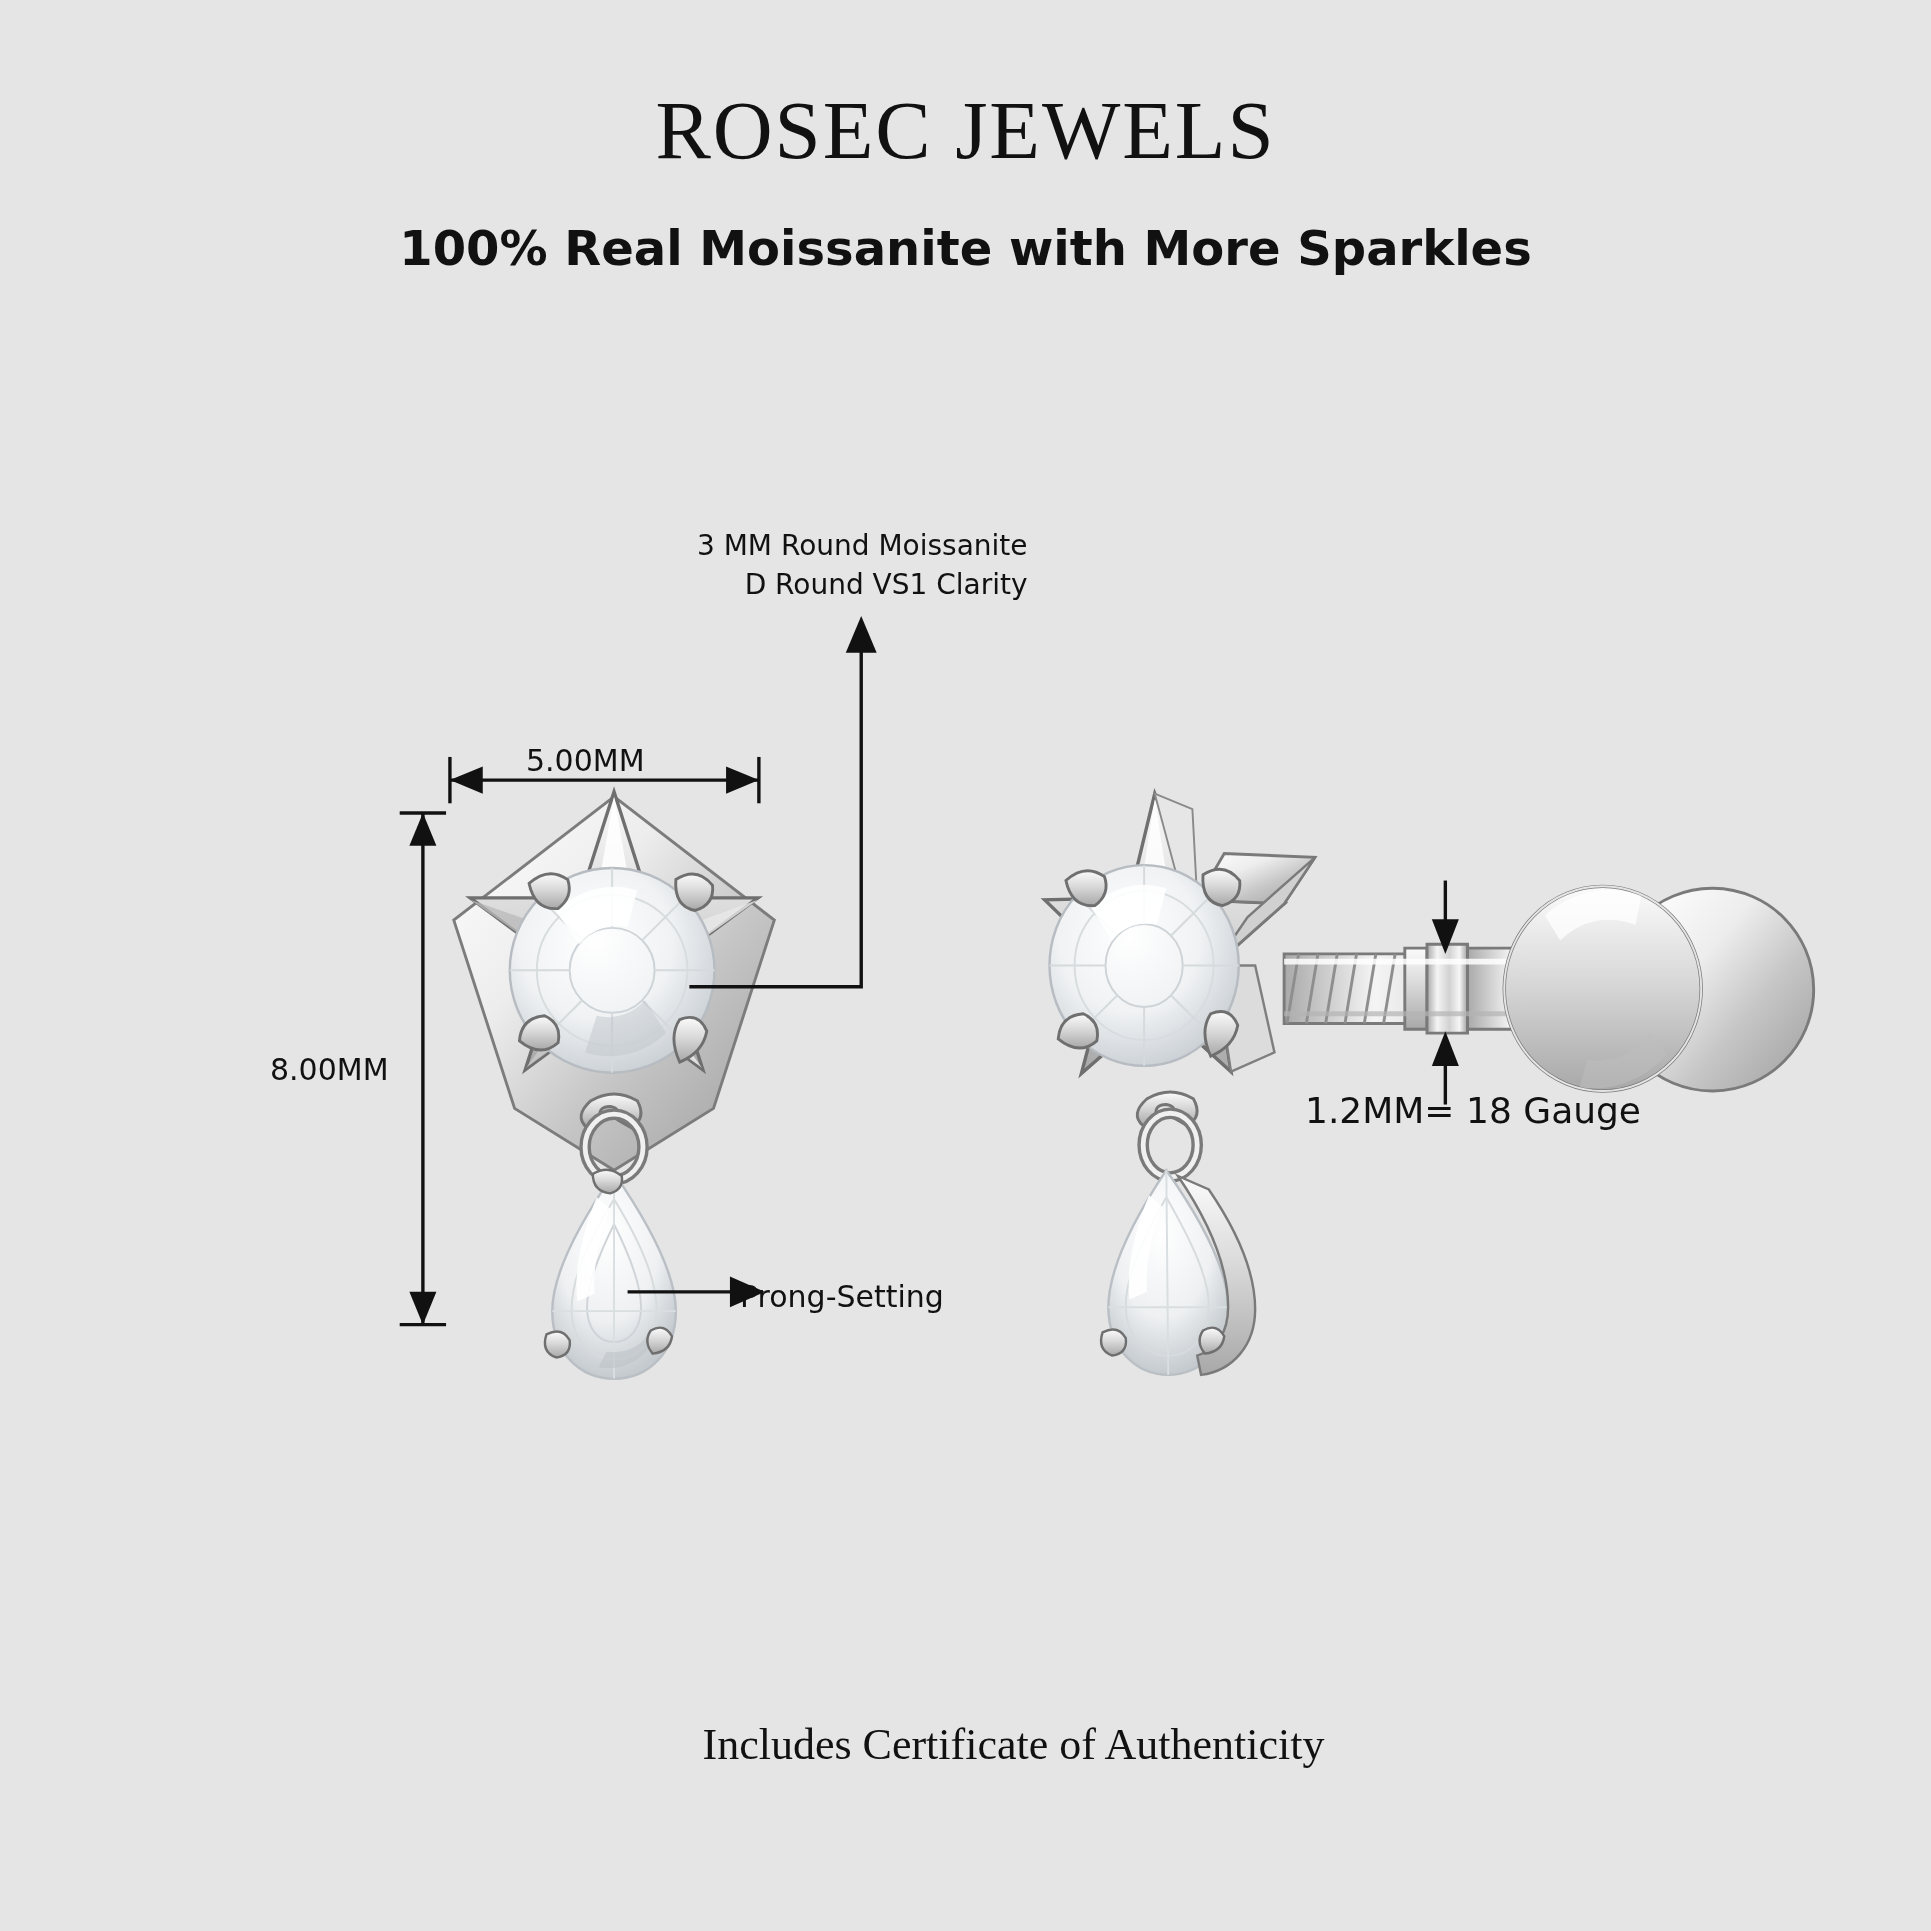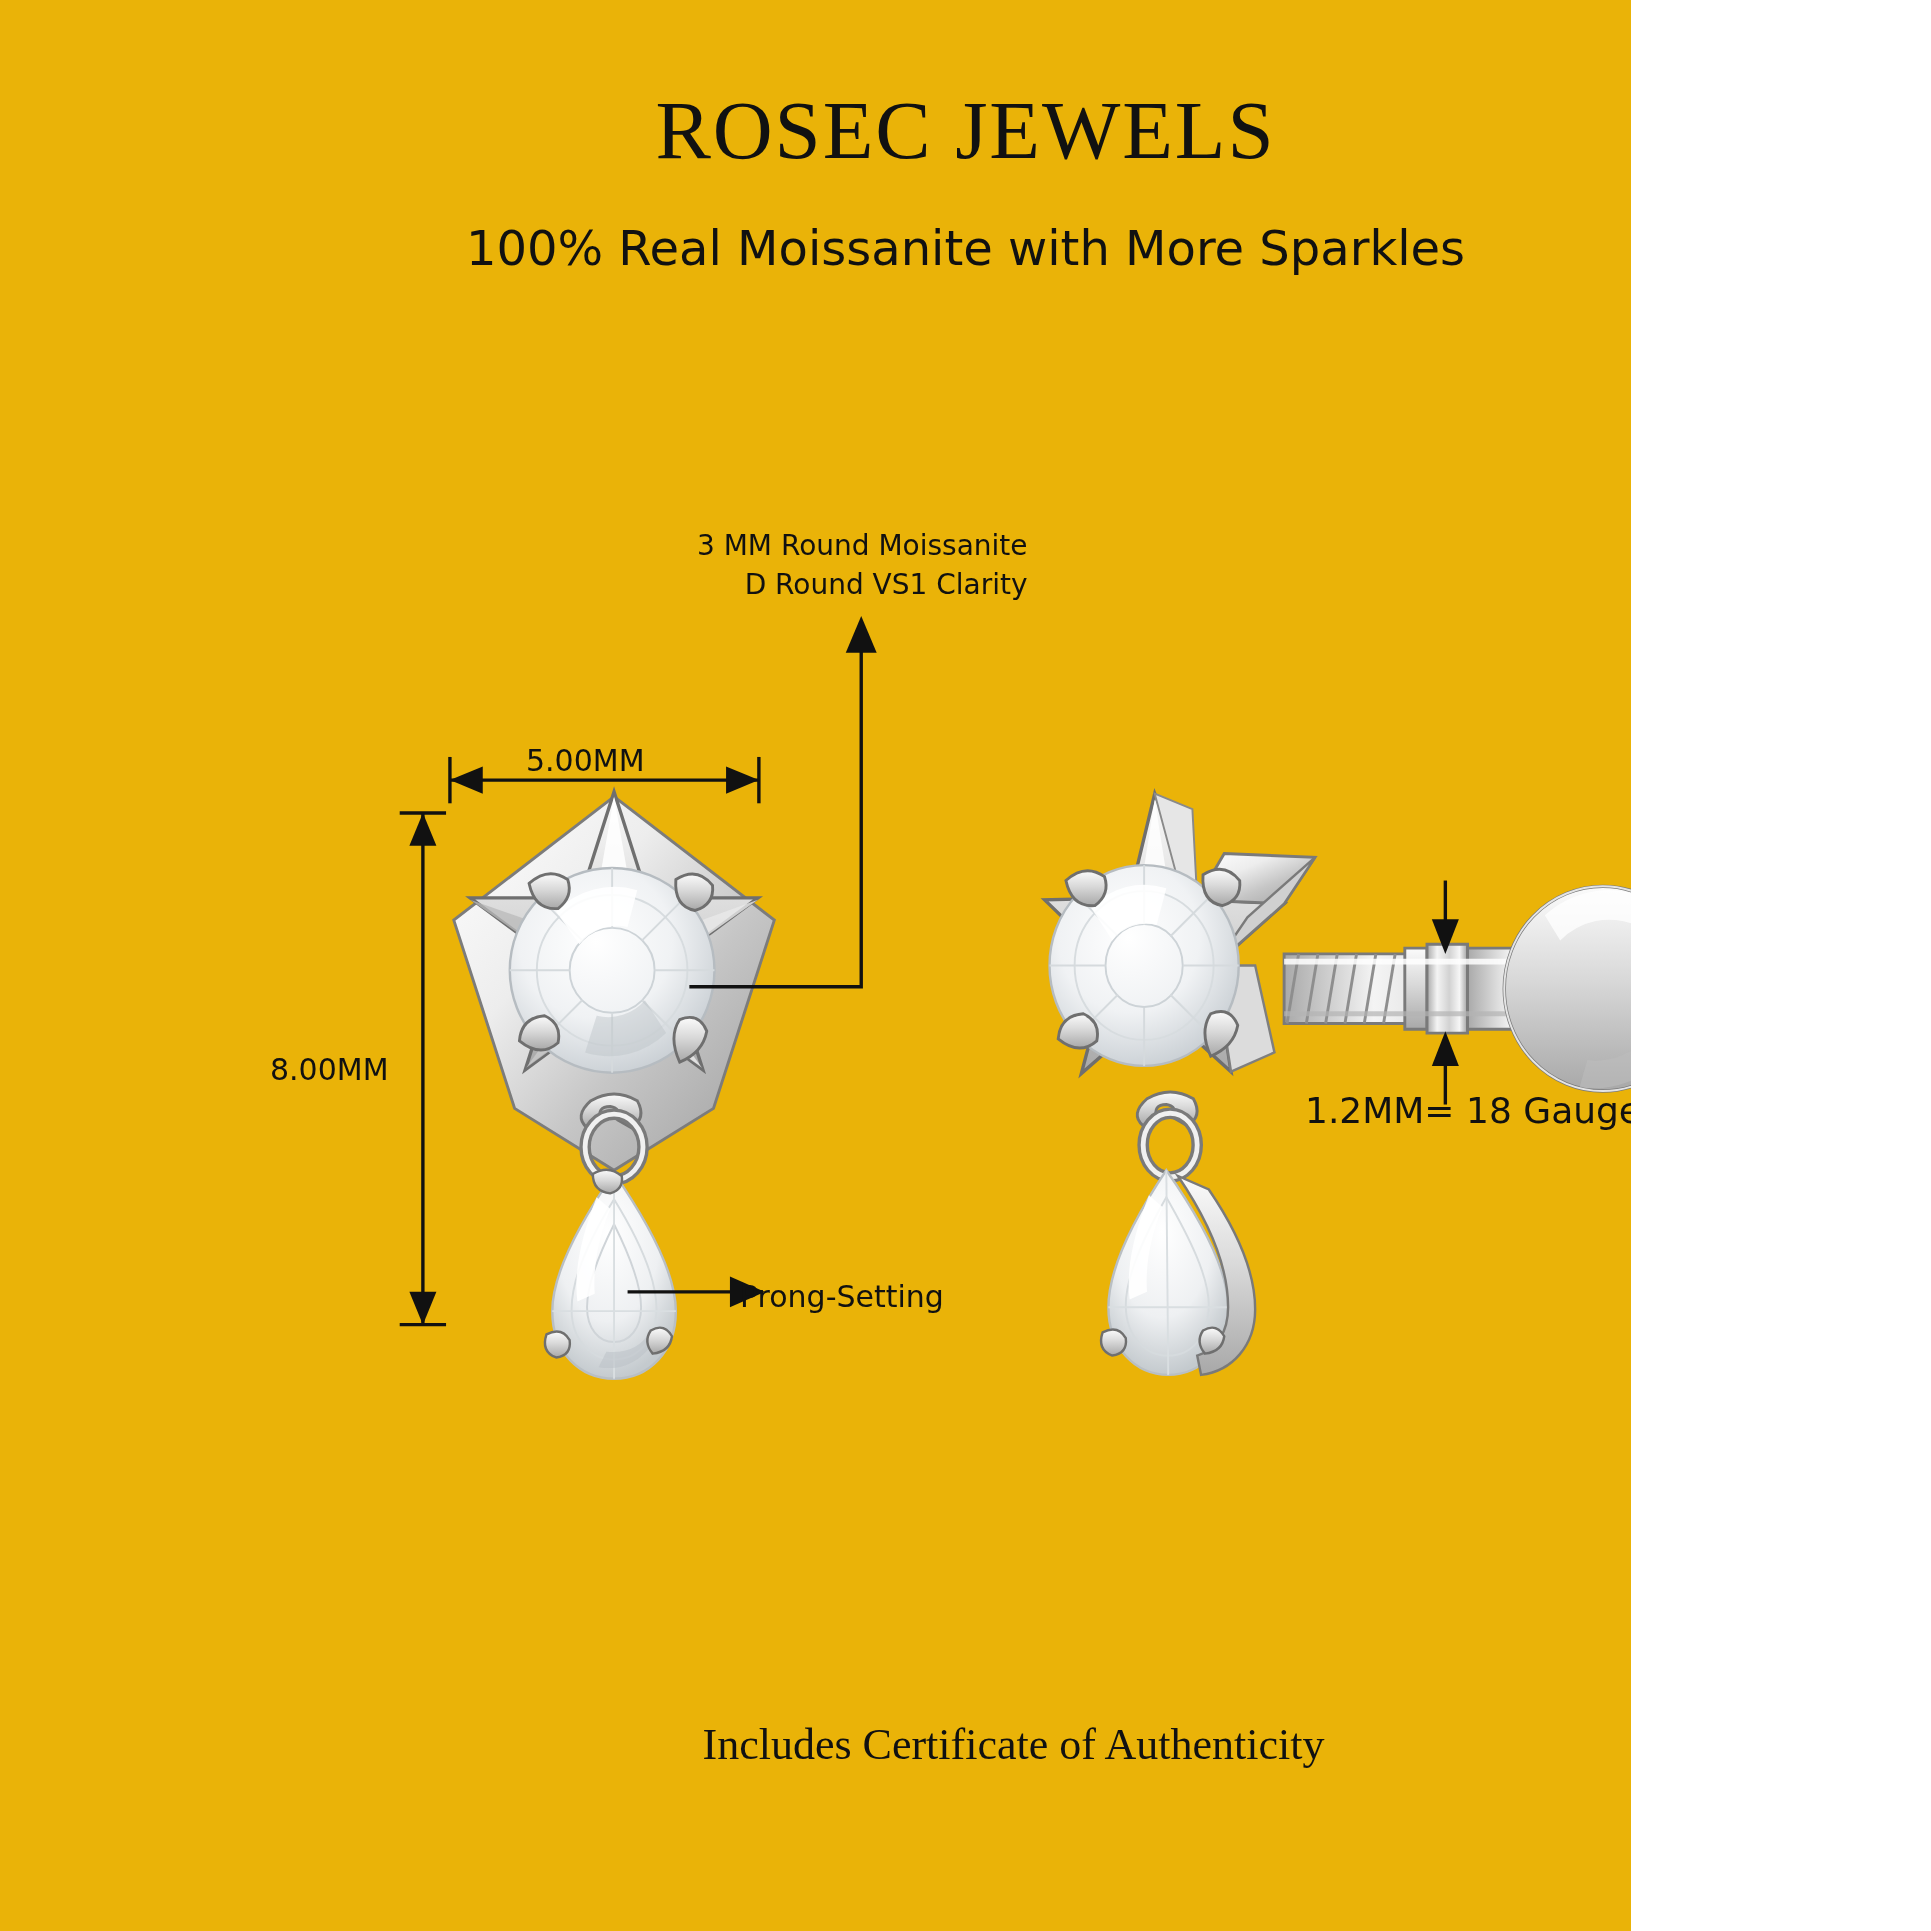--- a/index.html
+++ b/index.html
@@ -2,23 +2,23 @@
 <html><head>
 <meta charset="utf-8">
 <style>
   html, body {
     margin: 0;
     padding: 0;
     background: #ffffff;
   }
   #page {
     position: relative;
-    width: 1631px;
+    width: 1931px;
     height: 1931px;
-    background: #eab308;
+    background: #e5e5e5;
     overflow: hidden;
     font-family: "Liberation Sans", sans-serif;
     color: #000000;
   }
 
   
   #brand-title {
     position: absolute;
     top: 82px;
     left: 0;
@@ -32,21 +32,21 @@
   }
   #tagline {
     position: absolute;
     top: 220px;
     left: 0;
     width: 1931px;
     text-align: center;
     font-family: "DejaVu Sans", sans-serif;
     font-size: 48px;
     color: #111111;
-    font-weight: 400;
+    font-weight: 700;
   }
 
   
   #footer-note {
     position: absolute;
     top: 1719px;
     left: 0;
     width: 1931px;
     text-align: center;
     font-family: "Liberation Serif", serif;

